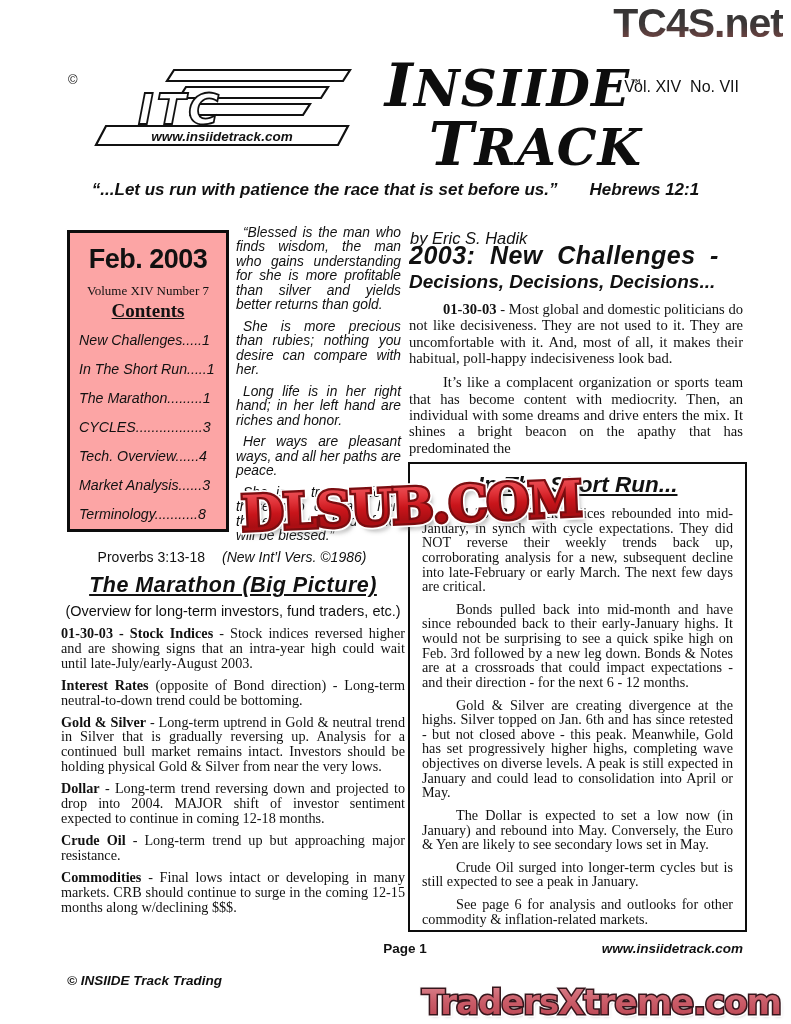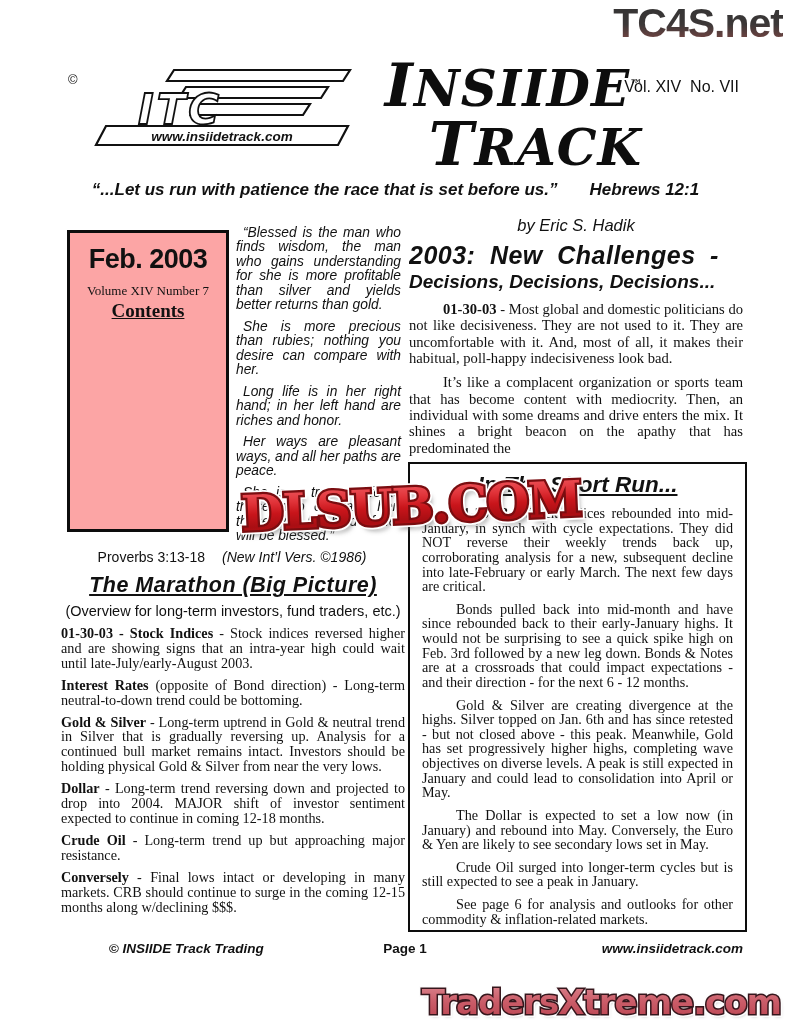--- a/index.html
+++ b/index.html
@@ -25,21 +25,21 @@
   .logo-svg { left:88px; top:64px; width:268px; height:102px; }
   .wordmark { left:330px; top:56px; width:312px; text-align:right; color:#0d0d0d; }
   .wm-line { font:italic bold 50px "DejaVu Serif", serif; line-height:0.98; letter-spacing:1px; white-space:nowrap; }
   .wm-line::first-letter { font-size:60px; }
   .wm-line sup { font-size:12px; font-style:normal; letter-spacing:0; }
   .vol-line { right:52px; top:78px; font:16px "Liberation Sans", sans-serif; white-space:pre; }
 
   .verse-row { left:0; top:180px; width:100%; text-align:center;
     font:italic bold 17px "Liberation Sans", sans-serif; }
   .verse-ref { margin-left:32px; }
-  .byline { left:410px; top:216px; width:332px; text-align:center;
+  .byline { left:410px; top:229px; width:332px; text-align:left;
     font:italic 16.5px "Liberation Sans", sans-serif; }
 
   
   .contents-box { left:67px; top:230px; width:162px; height:302px;
     border:3px solid #0d0d0d; background:#fca5a5; text-align:center;
     font-family:"Liberation Sans", sans-serif; }
   .cb-date { margin-top:11px; font-weight:bold; font-size:27px; letter-spacing:-0.5px; }
   .cb-vol  { font-family:"Liberation Serif", serif; font-size:13px; margin-top:8px; }
   .cb-title{ font-family:"Liberation Serif", serif; font-weight:bold; font-size:19px;
     text-decoration:underline; margin-top:1px; }
@@ -76,21 +76,21 @@
   .shortrun { left:408px; top:462px; width:339px; height:470px;
     border:2.5px solid #0d0d0d; background:#fff; padding:6px 12px; overflow:hidden; }
   .sr-title { text-align:center; font:italic bold 22.5px "Liberation Sans", sans-serif;
     text-decoration:underline; margin-top:2px; }
   .shortrun p { font:14.2px/1.03 "Liberation Serif", serif; text-align:justify;
     text-indent:34px; margin:8px 0 0; }
 
   
   .footer { left:67px; top:941px; width:676px; display:flex;
     font-family:"Liberation Sans", sans-serif; font-size:13.5px; font-weight:bold; }
-  .f-left  { flex:1.2; font-style:italic; text-align:center; }
+  .f-left  { flex:1.2; font-style:italic; text-align:left;margin-top:32px; }
   .f-center{ flex:1;   text-align:center; }
   .f-right { flex:1.2; font-style:italic; text-align:right; }
 
   
   .fx-wrap { position:absolute; white-space:nowrap; }
   .fx-wrap > span { position:absolute; left:0; top:0; }
   .fx-wrap > .fx-halo { position:relative; }
   .wm-dlsub { left:241px; top:477px; transform:rotate(-2.6deg);
     font:bold 49px "DejaVu Serif", serif; letter-spacing:-1px; }
   .wm-dlsub .fx-halo { color:#fff; -webkit-text-stroke:8px #fff;
@@ -135,20 +135,29 @@
   <div class="abs vol-line">Vol. XIV  No. VII</div>
 
   <div class="abs verse-row"><span>“...Let us run with patience the race that is set before us.”</span><span class="verse-ref">Hebrews 12:1</span></div>
 
   <div class="abs byline">by Eric S. Hadik</div>
 
   <div class="abs contents-box">
     <div class="cb-date">Feb. 2003</div>
     <div class="cb-vol">Volume XIV  Number 7</div>
     <div class="cb-title">Contents</div>
+    <div class="cb-items">
+      <div class="cb-item">New Challenges.....1</div>
+      <div class="cb-item">In The Short Run.....1</div>
+      <div class="cb-item">The Marathon.........1</div>
+      <div class="cb-item">CYCLES.................3</div>
+      <div class="cb-item">Tech. Overview......4</div>
+      <div class="cb-item">Market Analysis......3</div>
+      <div class="cb-item">Terminology...........8</div>
+    </div>
   </div>
 
   <div class="abs proverb">
     <p>“Blessed is the man who finds wisdom, the man who gains understanding for she is more profitable than silver and yields better returns than gold.</p>
     <p>She is more precious than rubies; nothing you desire can compare with her.</p>
     <p>Long life is in her right hand; in her left hand are riches and honor.</p>
     <p>Her ways are pleasant ways, and all her paths are peace.</p>
     <p>She is a tree of life to those who embrace her; those who lay hold of her will be blessed.”</p>
   </div>
   <div class="abs citation-row"><span>Proverbs 3:13-18</span><span class="citation-note">(New Int’l Vers. ©1986)</span></div>
@@ -171,21 +180,21 @@
   </div>
 
   <div class="abs marathon">
     <div class="sec-title">The Marathon (Big Picture)</div>
     <div class="sec-sub">(Overview for long-term investors, fund traders, etc.)</div>
     <p><span class="lead">01-30-03 - Stock Indices</span><span> - Stock indices reversed higher and are showing signs that an intra-year high could wait until late-July/early-August 2003.</span></p>
     <p><span class="lead">Interest Rates</span><span> (opposite of Bond direction) - Long-term neutral-to-down trend could be bottoming.</span></p>
     <p><span class="lead">Gold &amp; Silver</span><span> - Long-term uptrend in Gold &amp; neutral trend in Silver that is gradually reversing up.  Analysis for a continued bull market remains intact.  Investors should be holding physical Gold &amp; Silver from near the very lows.</span></p>
     <p><span class="lead">Dollar</span><span> - Long-term trend reversing down and projected to drop into 2004.  MAJOR shift of investor sentiment expected to continue in coming 12-18 months.</span></p>
     <p><span class="lead">Crude Oil</span><span> - Long-term trend up but approaching major resistance.</span></p>
-    <p><span class="lead">Conversely</span><span> - Final lows intact or developing in many markets.  CRB should continue to surge in the coming 12-15 months along w/declining $$$.</span></p>
+    <p><span class="lead">Commodities</span><span> - Final lows intact or developing in many markets.  CRB should continue to surge in the coming 12-15 months along w/declining $$$.</span></p>
   </div>
 
   <div class="abs footer">
     <div class="f-left">© INSIIDE Track Trading</div>
     <div class="f-center">Page 1</div>
     <div class="f-right">www.insiidetrack.com</div>
   </div>
 
   <div class="fx-wrap wm-dlsub">
     <span class="fx-halo">DLSUB.COM</span>

